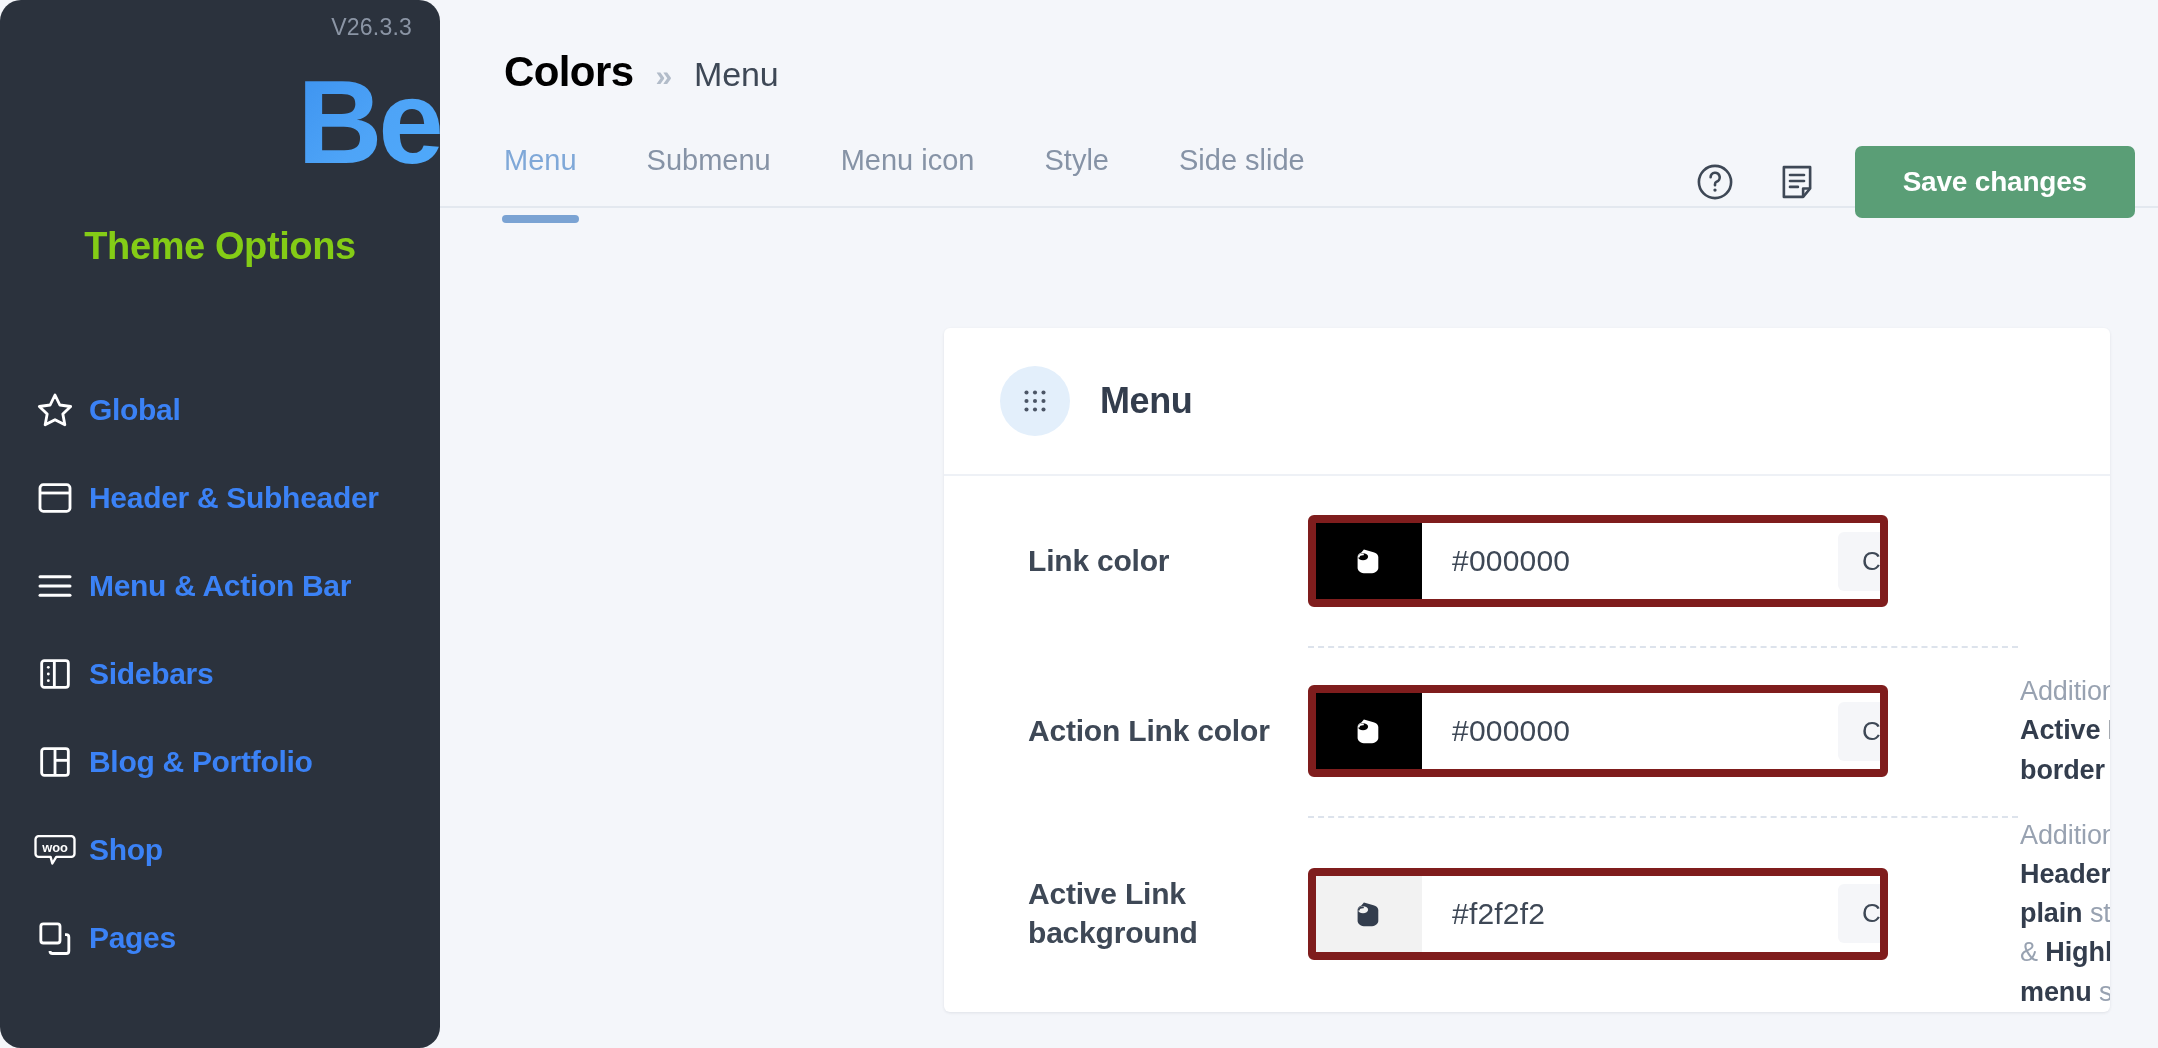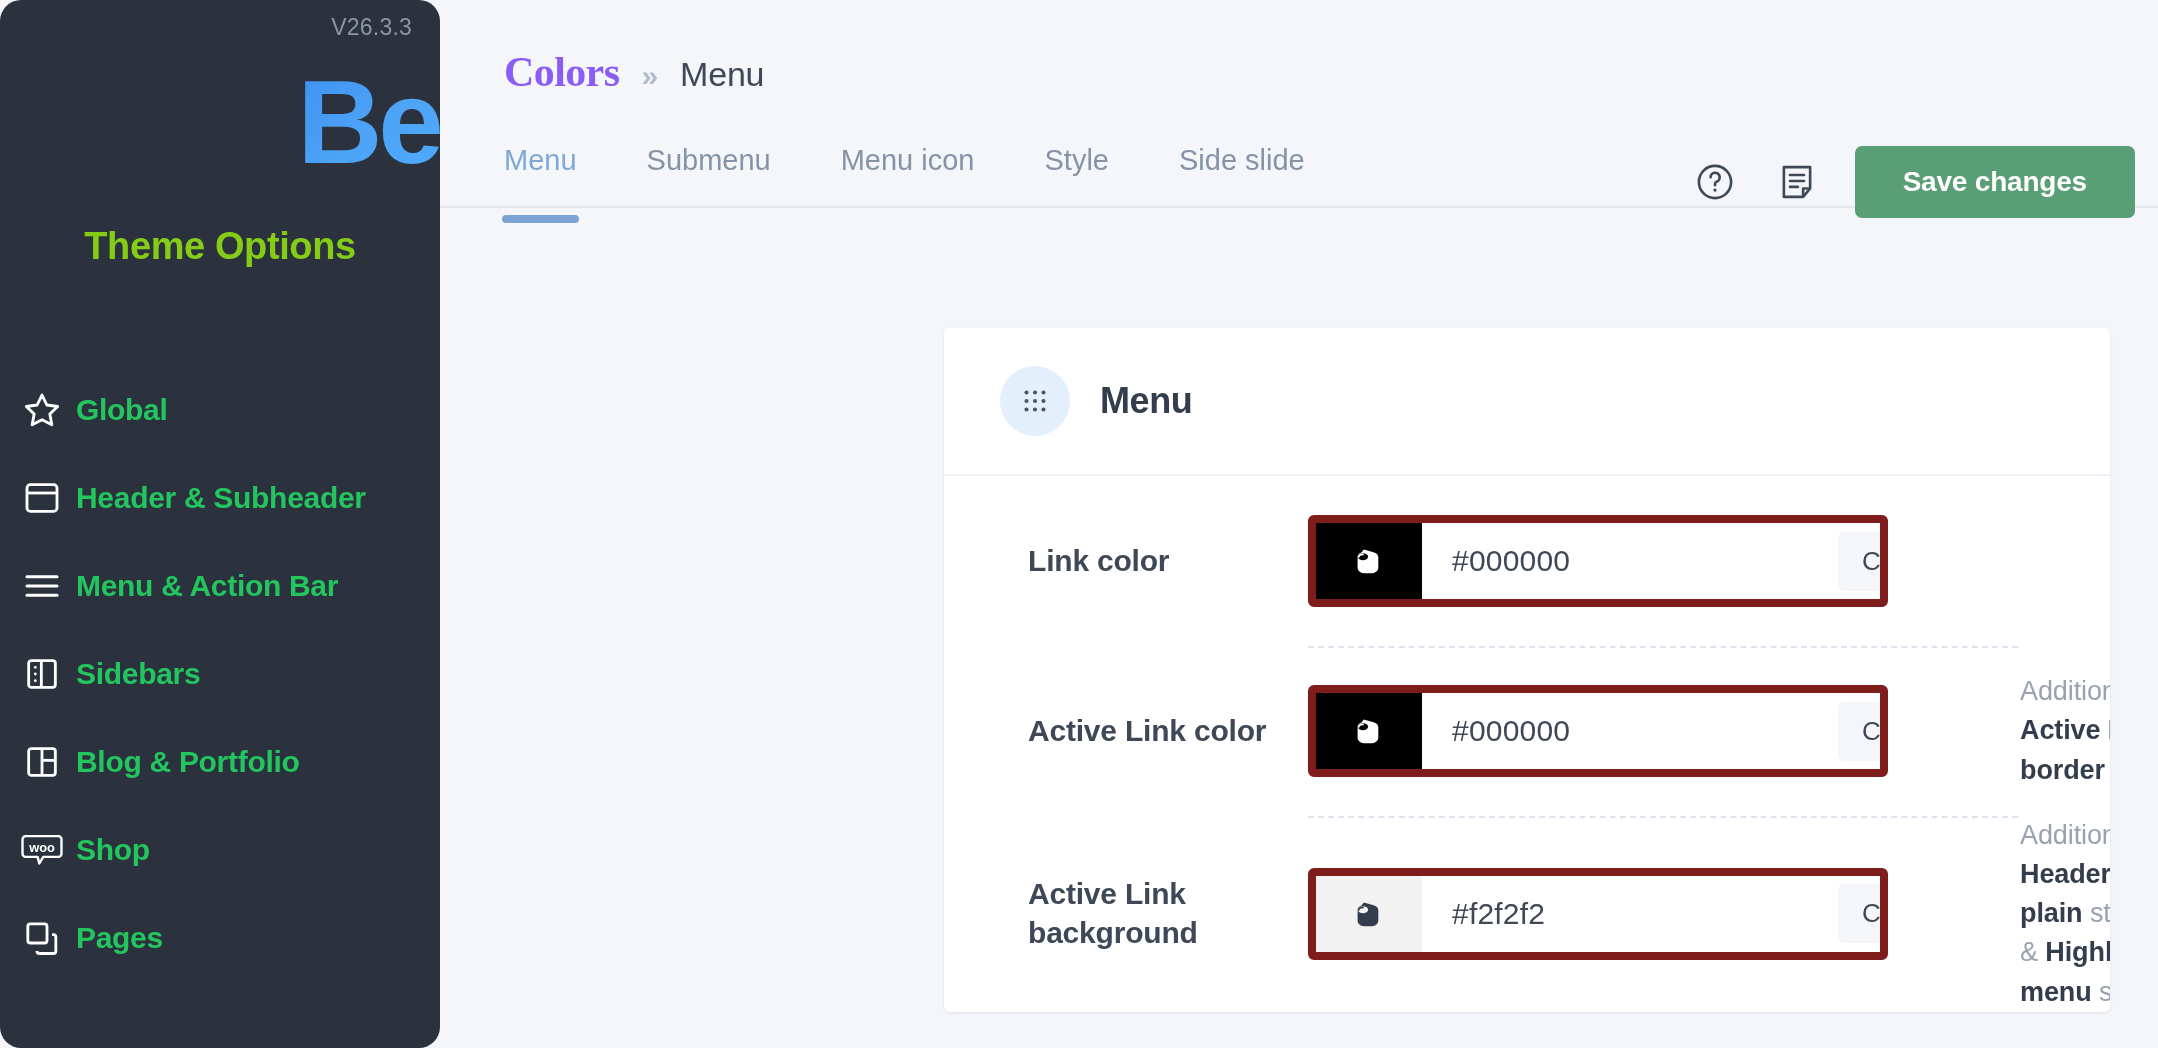--- a/index.html
+++ b/index.html
@@ -32,38 +32,38 @@
     -webkit-text-fill-color: transparent; color: #3f92f0;
     display: inline-block;
   }
   .theme-title {
     text-align: center; color: #84cc16; font-weight: 700;
     font-size: 38px; margin-top: 52px; letter-spacing: -.4px;
   }
   .nav { margin-top: 98px; }
   .nav-item {
     display: flex; align-items: center;
-    height: 88px; padding-left: 8px;
-    color: #22c55e; cursor: pointer;
+    height: 88px; padding-left: 21px;
+    color: #3b82f6; cursor: pointer;
   }
   .nav-ico {
     width: 68px; min-width: 68px; display: flex;
     align-items: center; justify-content: center;
   }
   .nav-ico svg { display: block; }
   .nav-label { font-size: 30px; font-weight: 700; letter-spacing: -.3px; white-space: nowrap; }
 
   
   .main { flex: 1; height: 1048px; position: relative; background: #f4f6fa; }
 
   .crumbs {
     display: flex; align-items: baseline; gap: 22px;
     padding: 48px 0 0 64px;
   }
-  .crumb-root { font-size: 42px; font-weight: 700; color: #8b5cf6; letter-spacing: -.6px; font-family: Liberation Serif, serif; }
+  .crumb-root { font-size: 42px; font-weight: 700; color: #000000; letter-spacing: -.6px; }
   .crumb-sep { font-size: 30px; color: #b2bcc9; font-weight: 700; }
   .crumb-leaf { font-size: 34px; color: #3e4856; letter-spacing: -.2px; }
 
   .tabbar {
     display: flex; align-items: flex-start;
     padding: 40px 0 0 64px;
     position: relative; height: 112px;
   }
   .tab {
     font-size: 29px; color: #8693a6; cursor: pointer;
@@ -319,21 +319,21 @@
                 <path d="M5.2 9.2c0-.9 1.2-1.6 2.8-1.6" stroke="#ffffff" stroke-width="1.2" fill="none" stroke-linecap="round"></path>
               </svg>
             </div>
             <input class="hexval" readonly="" value="#000000" style="">
             <button class="clear-btn">Clear</button>
           </div>
           <div class="extra"></div>
         </div>
 
         <div class="row">
-          <div class="row-label">Active Link color</div>
+          <div class="row-label">Action Link color</div>
           <div class="color-field">
             <div class="swatch" style="background:#000000">
               <svg width="36" height="36" viewBox="0 0 24 24" fill="#ffffff">
                 <path d="M8.6 4.3 6.9 6.4c-1.5.5-2.5 1.6-2.5 3v7.2c0 2 2.3 3.6 5.2 3.6h3.4c2.9 0 5.2-1.6 5.2-3.6V9.4c0-1.5-1.3-2.7-3.2-3.2L8.6 4.3z"></path>
                 <ellipse cx="8" cy="9.2" rx="3.4" ry="2.3" fill="#000000"></ellipse>
                 <path d="M5.2 9.2c0-.9 1.2-1.6 2.8-1.6" stroke="#ffffff" stroke-width="1.2" fill="none" stroke-linecap="round"></path>
               </svg>
             </div>
             <input class="hexval" readonly="" value="#000000" style="">
             <button class="clear-btn">Clear</button>

